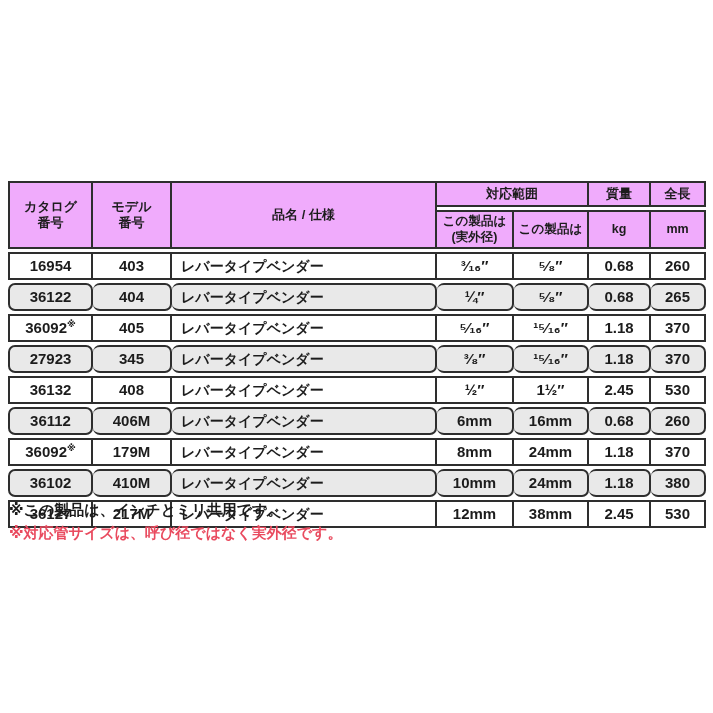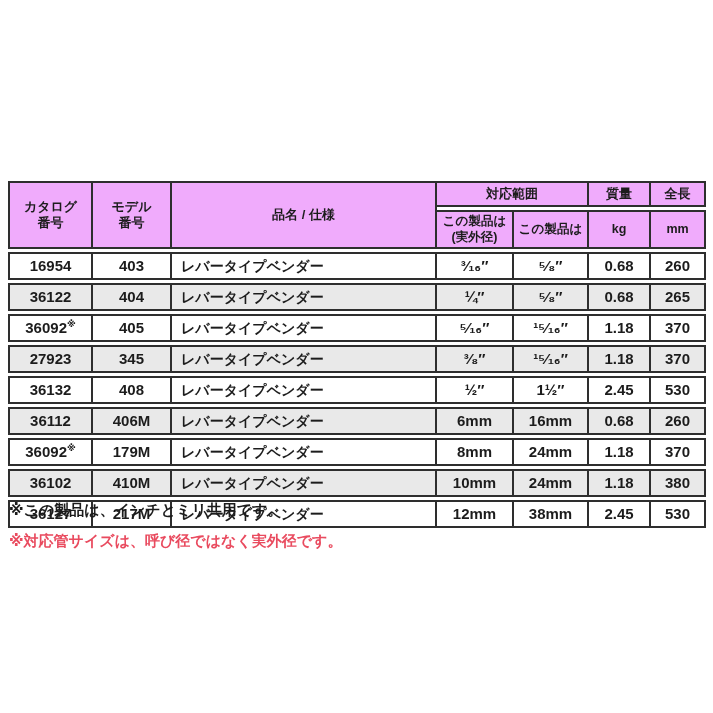--- a/index.html
+++ b/index.html
@@ -52,21 +52,21 @@
     white-space: pre-line;
   }
   thead th.sub { font-size: 12.5px; }
   thead th.tall { height: 52px; }
   thead th.range-head { height: 18px; }
   tbody td {
     font-size: 15px;
     height: 20px;
     line-height: 1.1;
   }
-  tbody tr.alt td { background: #e9e9e9; }
+  tbody tr.alt td { background: #e9e9e9; border-radius: 7px; }
   td.product {
     text-align: left;
     padding-left: 9px;
     font-size: 14px;
   }
   sup.note-mark {
     font-size: 9px;
     vertical-align: super;
     line-height: 0;
   }
@@ -76,21 +76,21 @@
     top: 498px;
     width: 690px;
   }
   .footnote {
     font-size: 15px;
     font-weight: bold;
     line-height: 23px;
     color: #1c1c1c;
     white-space: nowrap;
   }
-  .footnote.red { color: #e94b5f; margin-top: 8px; }
+  .footnote.red { color: #e94b5f; }
 </style>
 </head>
 <body>
 
 <div class="table-wrap">
   <table class="spec">
     <colgroup>
       <col class="c1">
         <col class="c2">
         <col class="c3">

